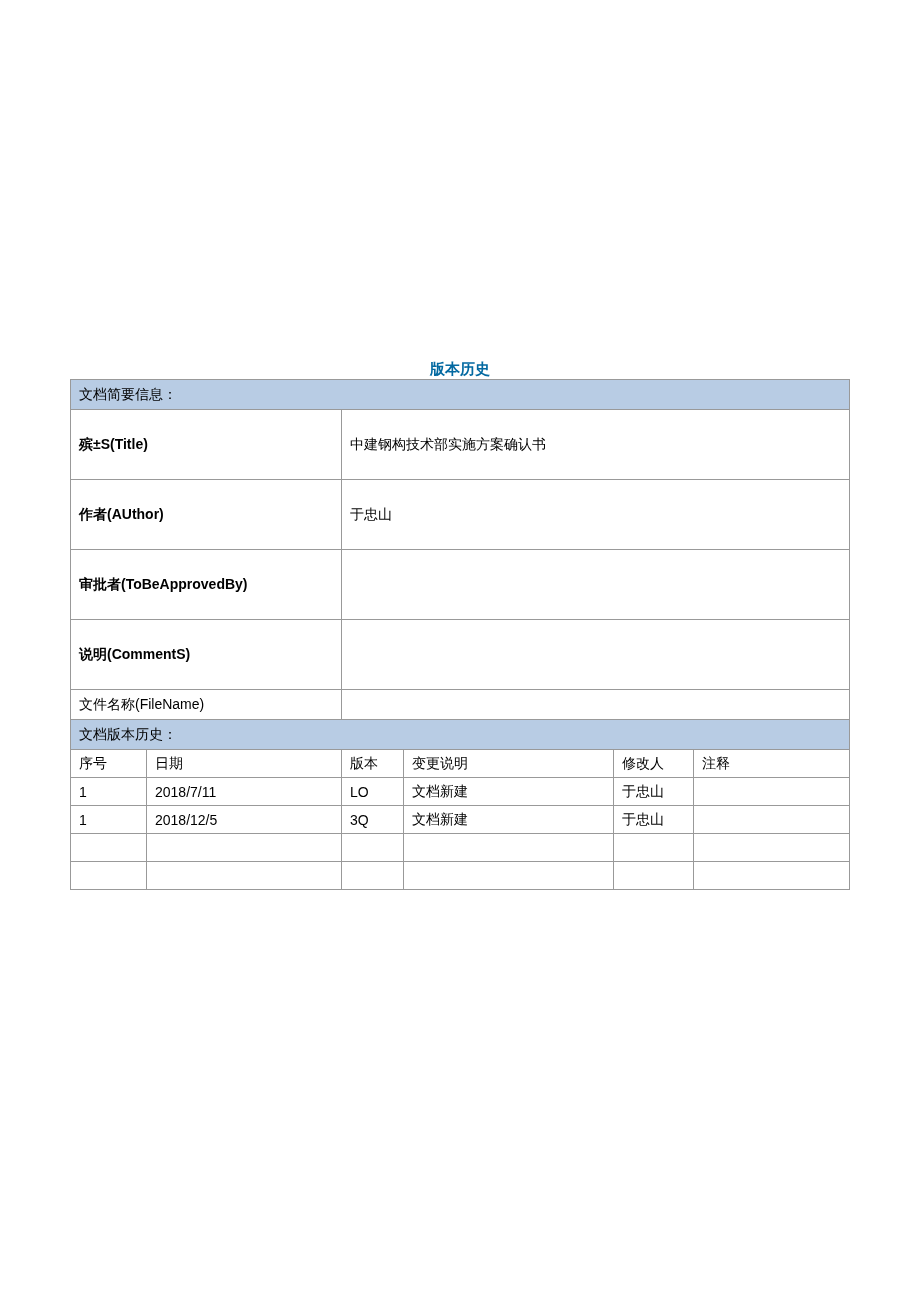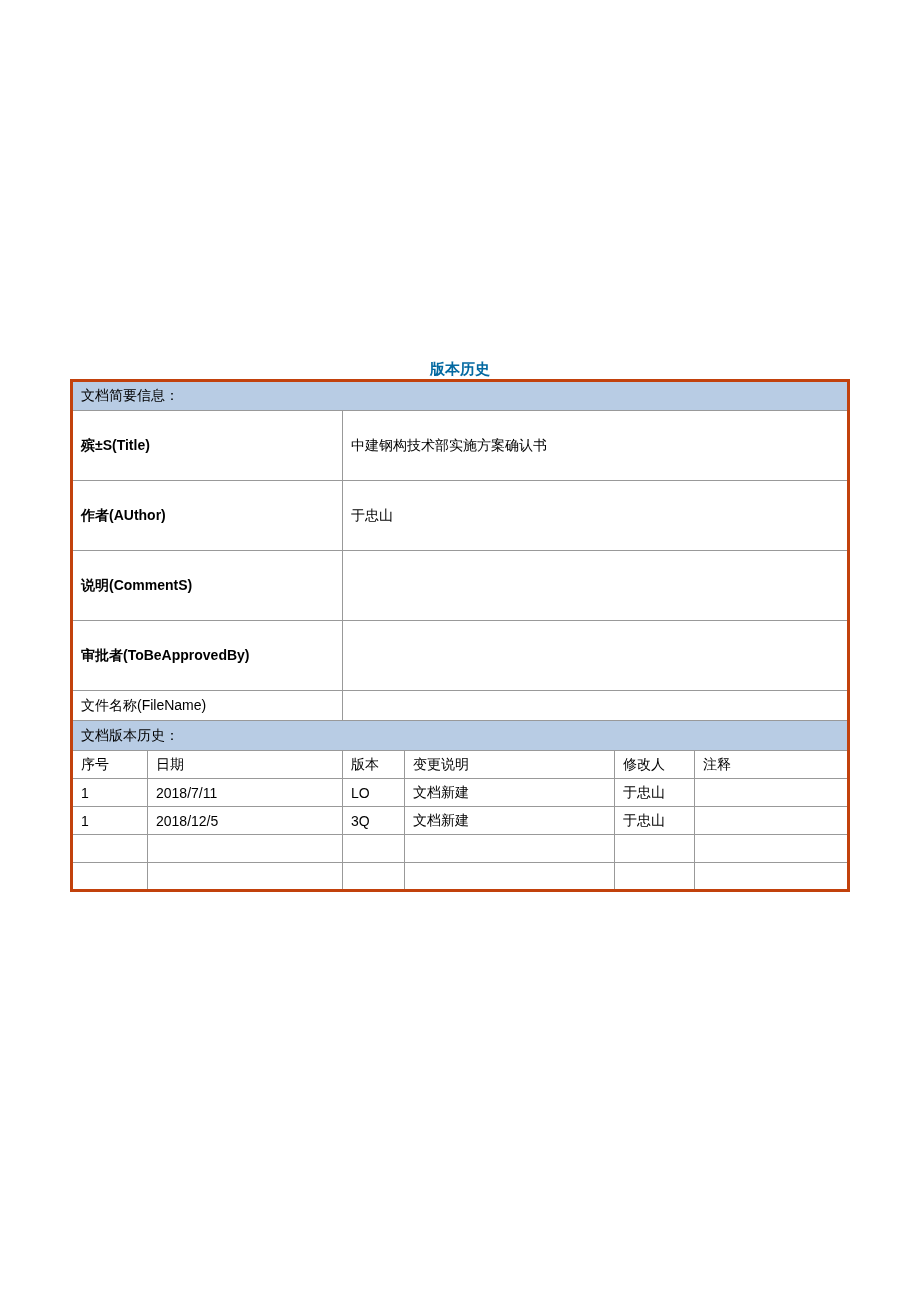--- a/index.html
+++ b/index.html
@@ -17,21 +17,21 @@
     .title {
       text-align: center;
       font-weight: bold;
       font-size: 15px;
       margin-bottom: 0;
       color: #0369a1;
     }
     table {
       width: 100%;
       border-collapse: collapse;
-      border: 3px solid #c2410c;
+      border: 1px solid #c2410c;
       padding-left: 8px;
     }
     td {
       border: 1px solid #999;
       padding: 4px 8px;
       font-size: 14px;
       color: #000;
       vertical-align: middle;
     }
     .section-header {
@@ -87,25 +87,25 @@
   </tr>
   <tr class="info-row-tall">
     <td colspan="2" class="label-cell">殡±S(Title)</td>
     <td colspan="4">中建钢构技术部实施方案确认书</td>
   </tr>
   <tr class="info-row-tall">
     <td colspan="2" class="label-cell">作者(AUthor)</td>
     <td colspan="4">于忠山</td>
   </tr>
   <tr class="info-row-tall">
-    <td colspan="2" class="label-cell">说明(CommentS)</td>
+    <td colspan="2" class="label-cell">审批者(ToBeApprovedBy)</td>
     <td colspan="4"></td>
   </tr>
   <tr class="info-row-tall">
-    <td colspan="2" class="label-cell">审批者(ToBeApprovedBy)</td>
+    <td colspan="2" class="label-cell">说明(CommentS)</td>
     <td colspan="4"></td>
   </tr>
   <tr class="info-row-short">
     <td colspan="2" class="label-cell-normal">文件名称(FileName)</td>
     <td colspan="4"></td>
   </tr>
   <tr class="section-header">
     <td colspan="6">文档版本历史：</td>
   </tr>
   <tr class="history-row">

